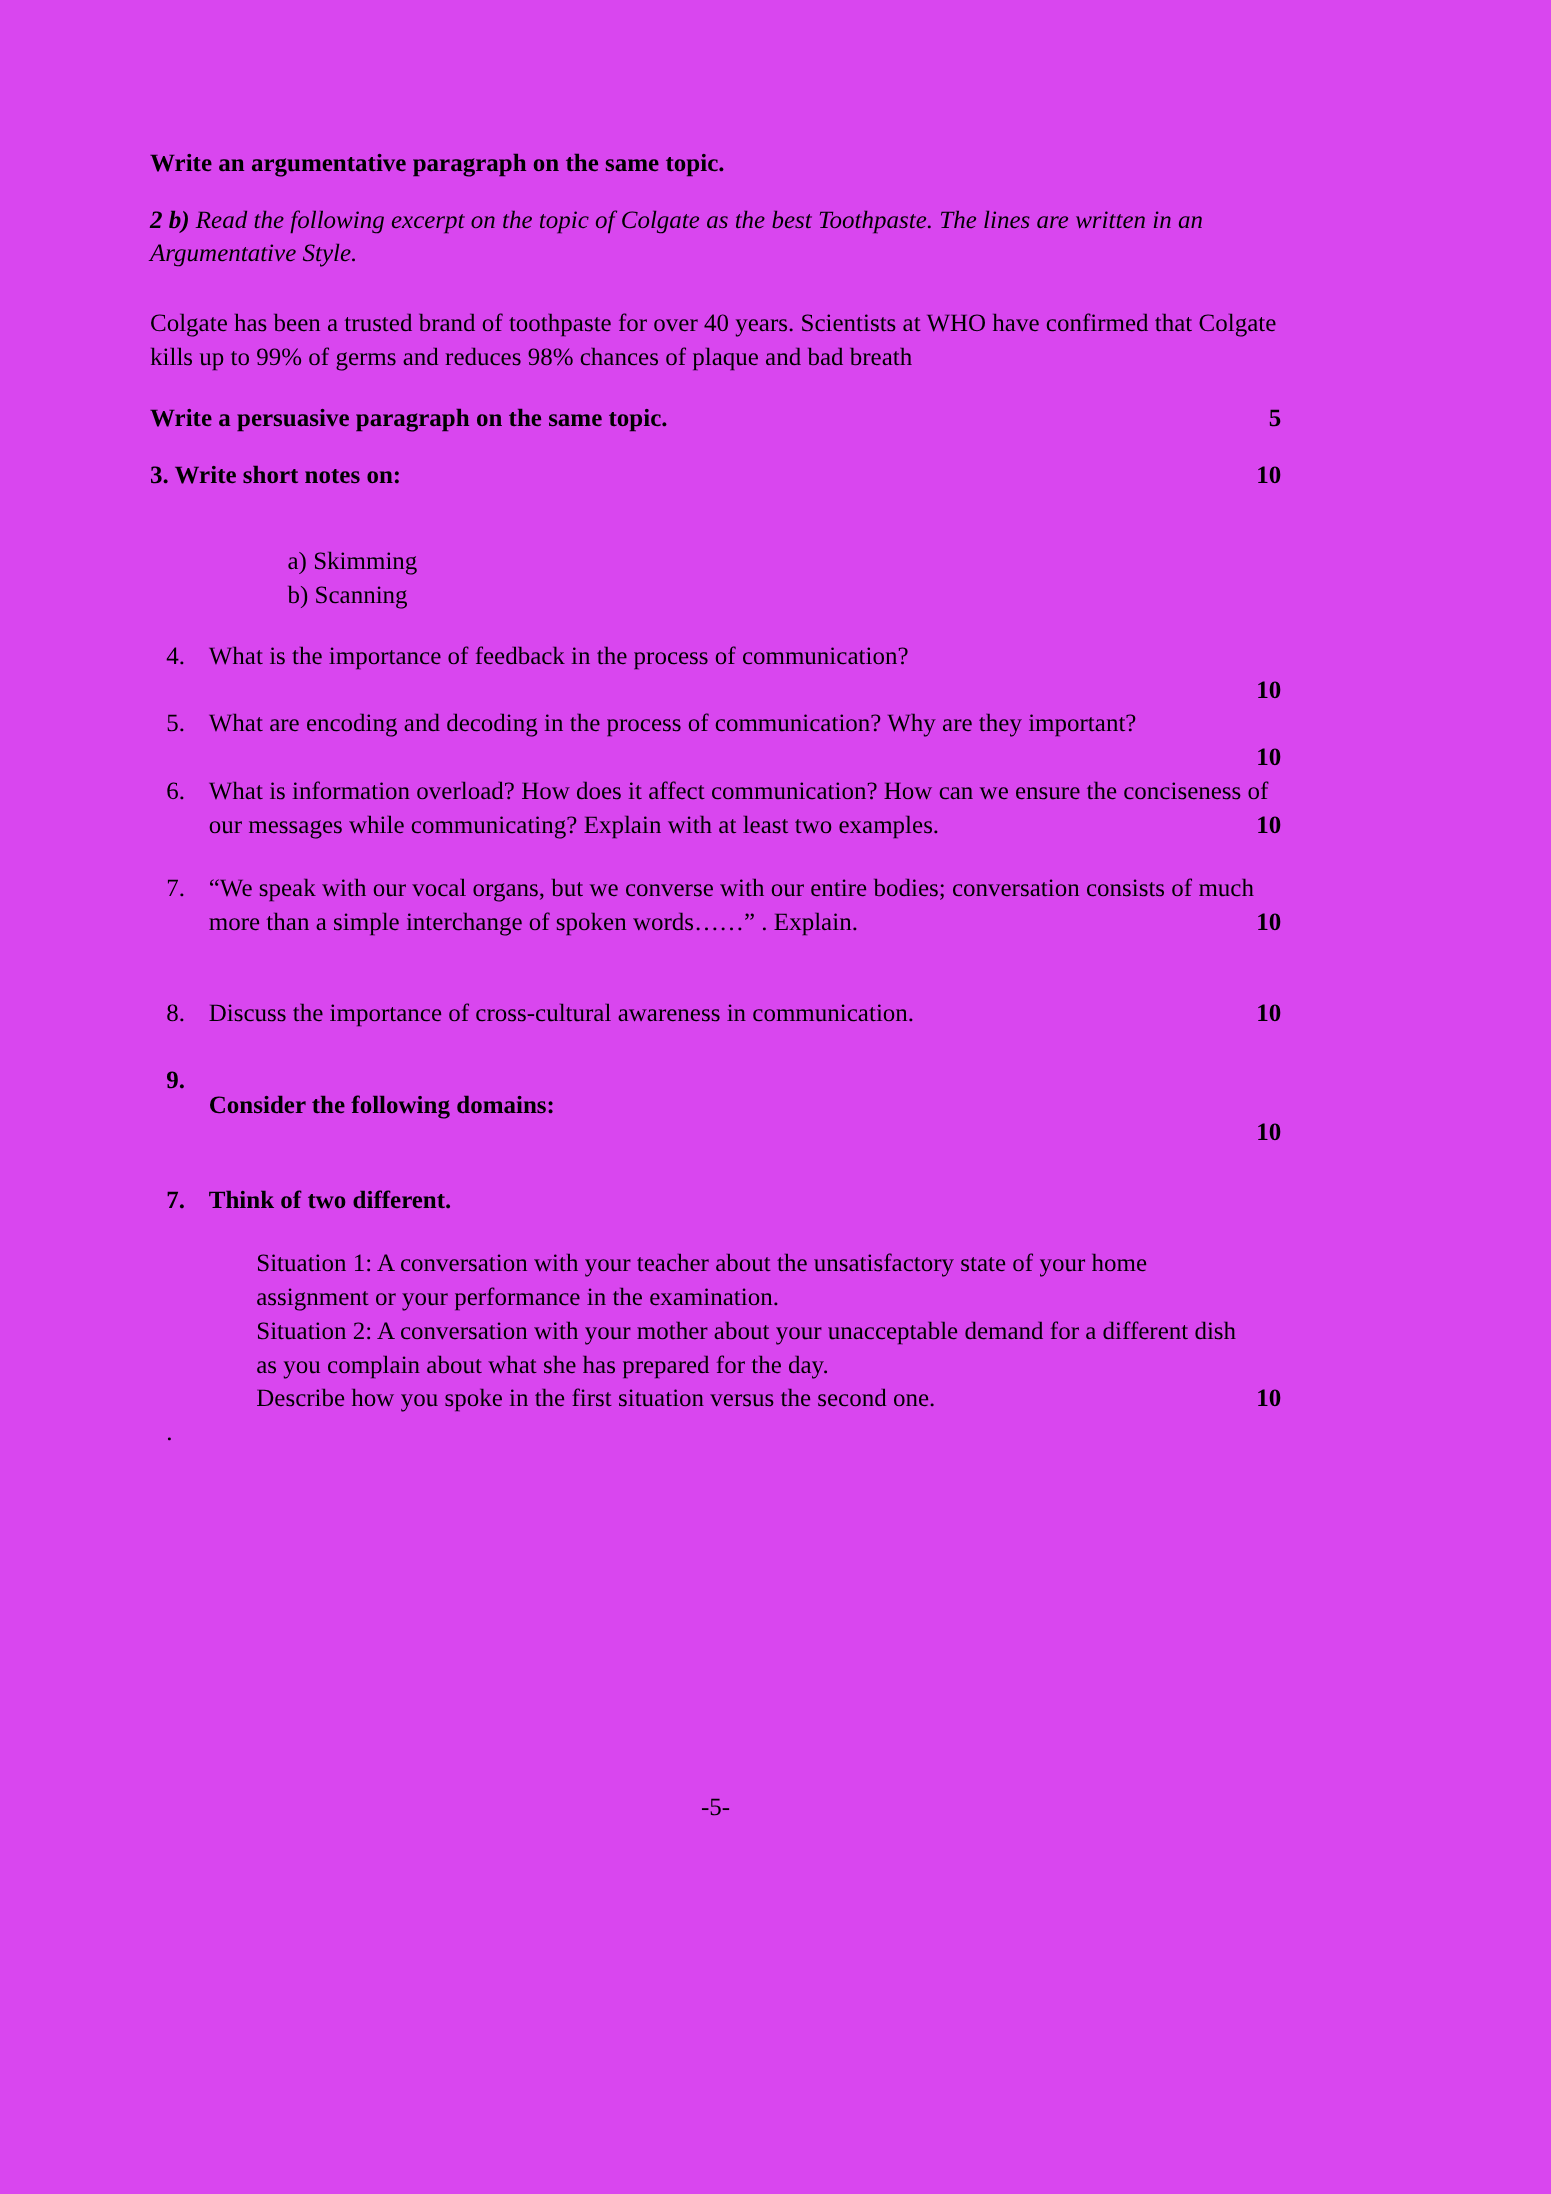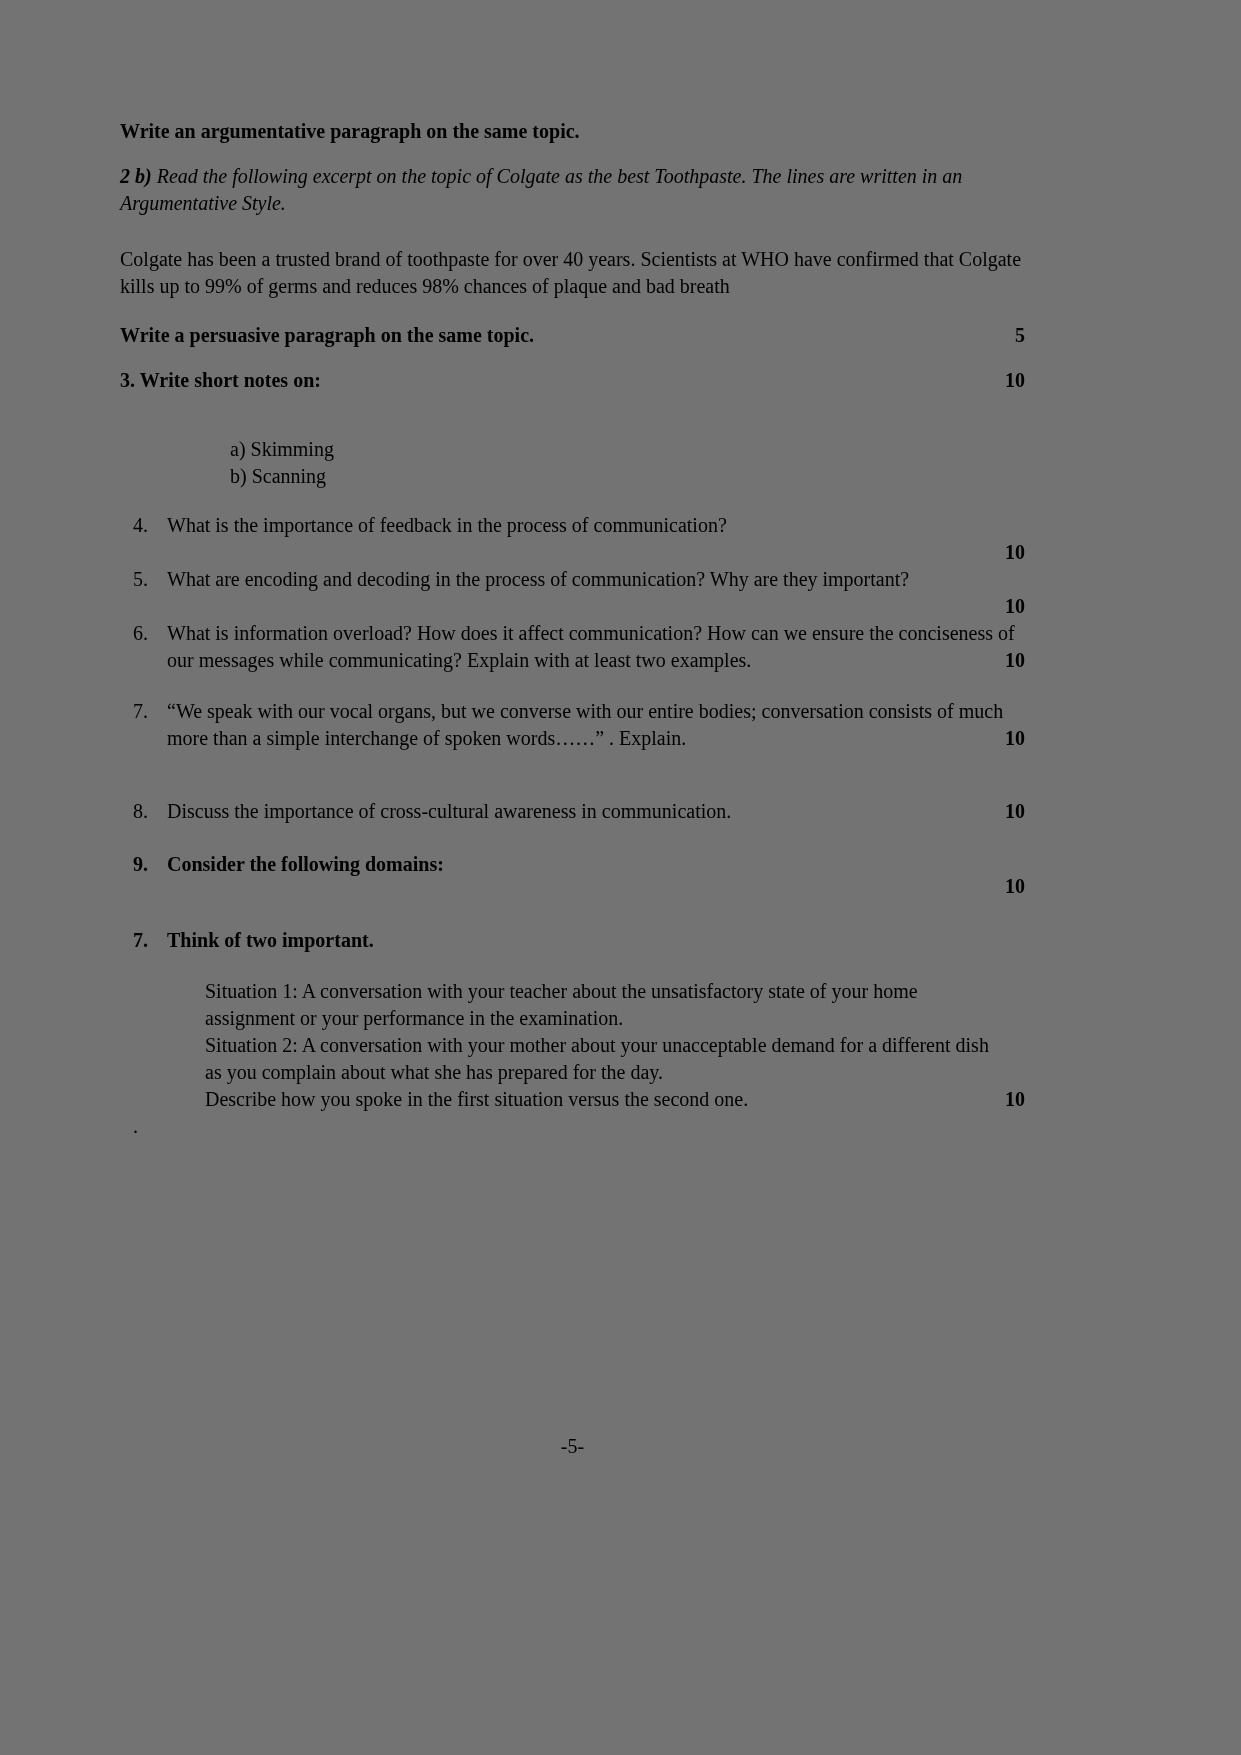--- a/index.html
+++ b/index.html
@@ -11,37 +11,37 @@
     background: #ffffff;
     color: #000000;
     font-family: "Liberation Serif", serif;
     font-size: 20px;
     line-height: 27px;
   }
   .page {
     position: relative;
     width: 1241px;
     height: 1755px;
-    background: #737373;
+    background: #d946ef;
     overflow: hidden;
   }
   .content {
     position: absolute;
     left: 120px;
     top: 118px;
     width: 905px;
   }
   p { margin: 0; }
   .b { font-weight: 700; }
 
   
   .mb0  { margin-bottom: 0; }
   .mb13 { margin-bottom: 29px; font-style: italic; }
   .mb18 { margin-bottom: 18px; }
-  .mb22 { margin-bottom: 22px; }
+  .mb22 { margin-bottom: 22px; margin-top: 20px; }
   .mb24 { margin-bottom: 24px; }
   .mb26 { margin-bottom: 26px; }
   .mb27 { margin-bottom: 27px; }
   .mb42 { margin-bottom: 42px; }
   .mb46 { margin-bottom: 46px; }
 
   
   .row {
     display: flex;
     justify-content: space-between;
@@ -146,21 +146,21 @@
       <span class="qnum b">9.</span>
       <div class="qtext">
         <div class="b mb22">Consider the following domains:</div>
       </div>
       <span class="qmarks">10</span>
     </div>
 
     <div class="q mb0">
       <span class="qnum b">7.</span>
       <div class="qtext">
-        <div class="b mb24">Think of two important.</div>
+        <div class="b mb24">Think of two different.</div>
         <div class="qindent">
           <div>Situation 1: A conversation with your teacher about the unsatisfactory state of your home assignment or your performance in the examination.</div>
           <div>Situation 2: A conversation with your mother about your unacceptable demand for a different dish as you complain about what she has prepared for the day.</div>
           <div>Describe how you spoke in the first situation versus the second one.</div>
         </div>
       </div>
       <span class="qmarks">10</span>
     </div>
 
     <p class="dot">.</p>

